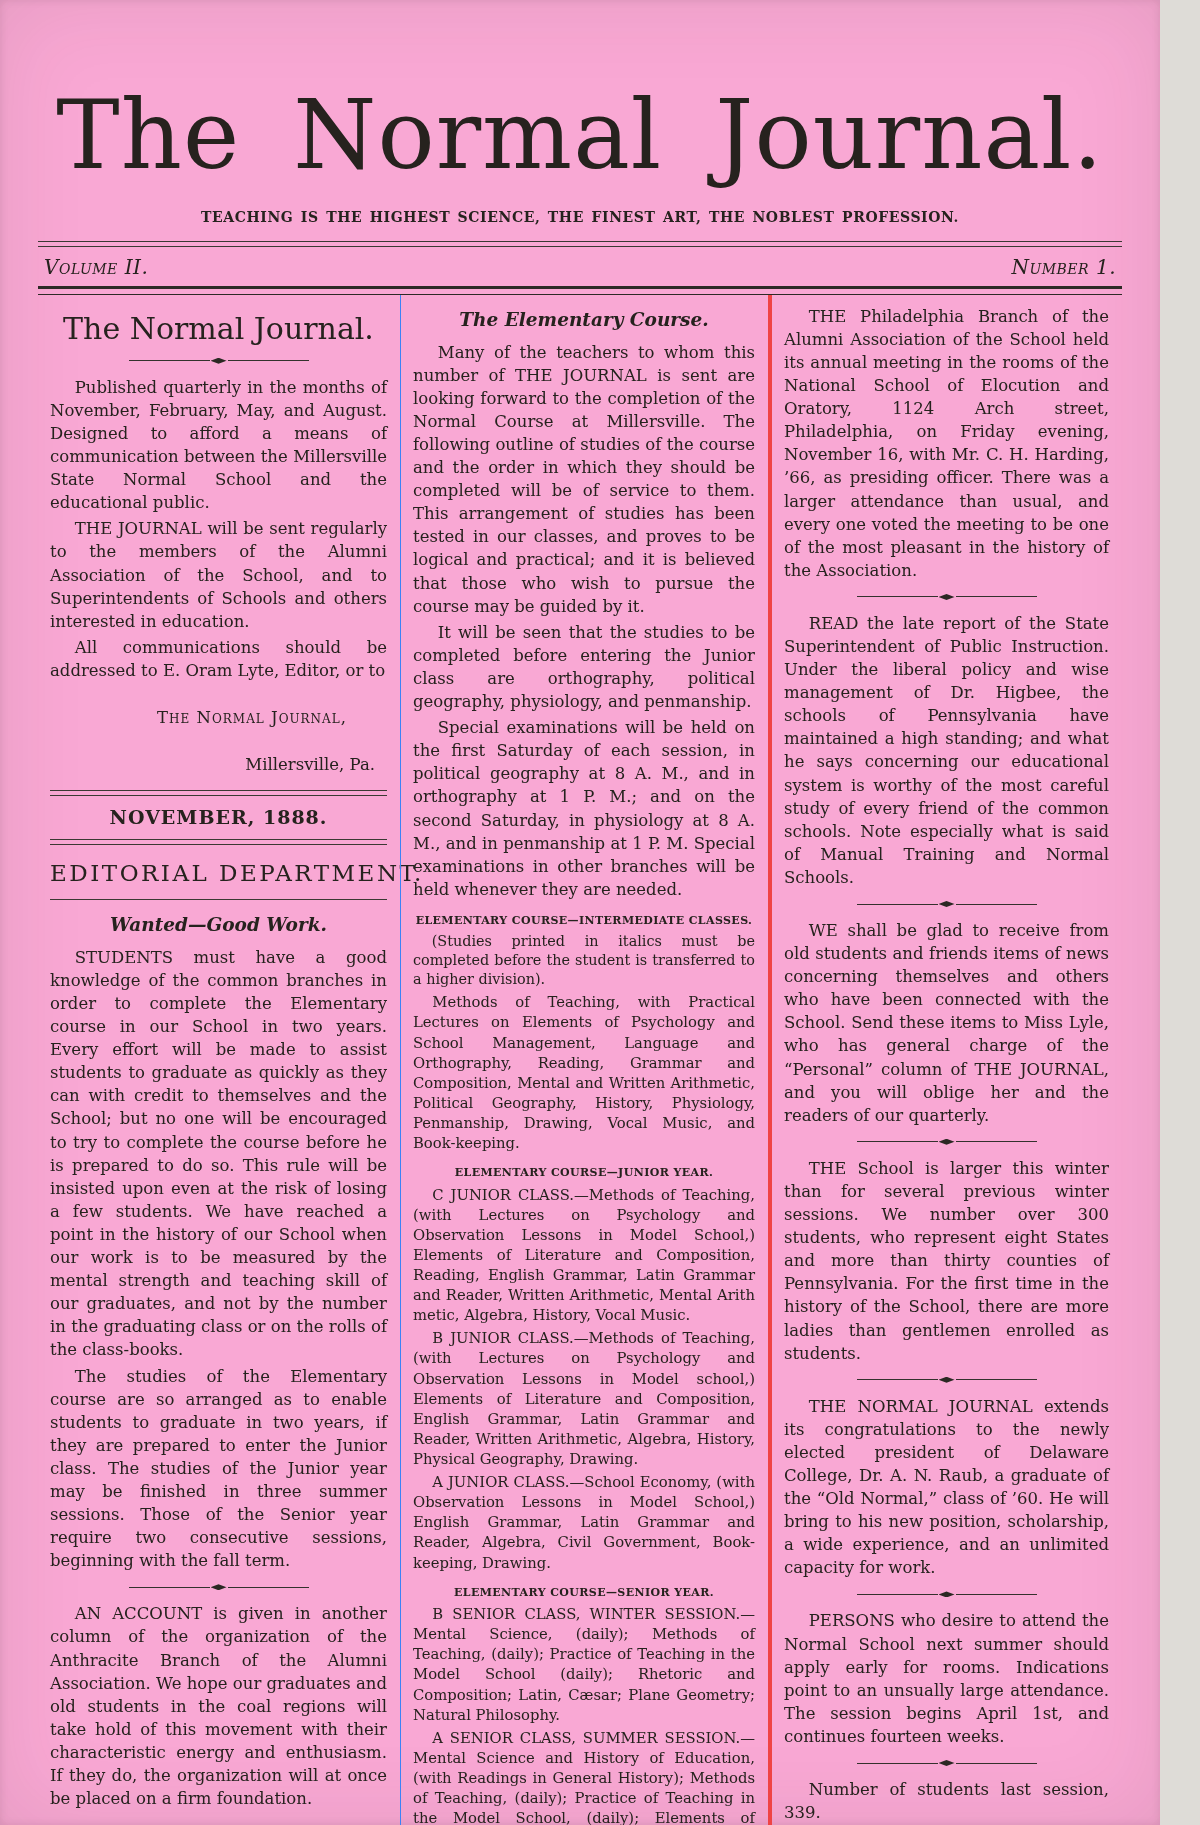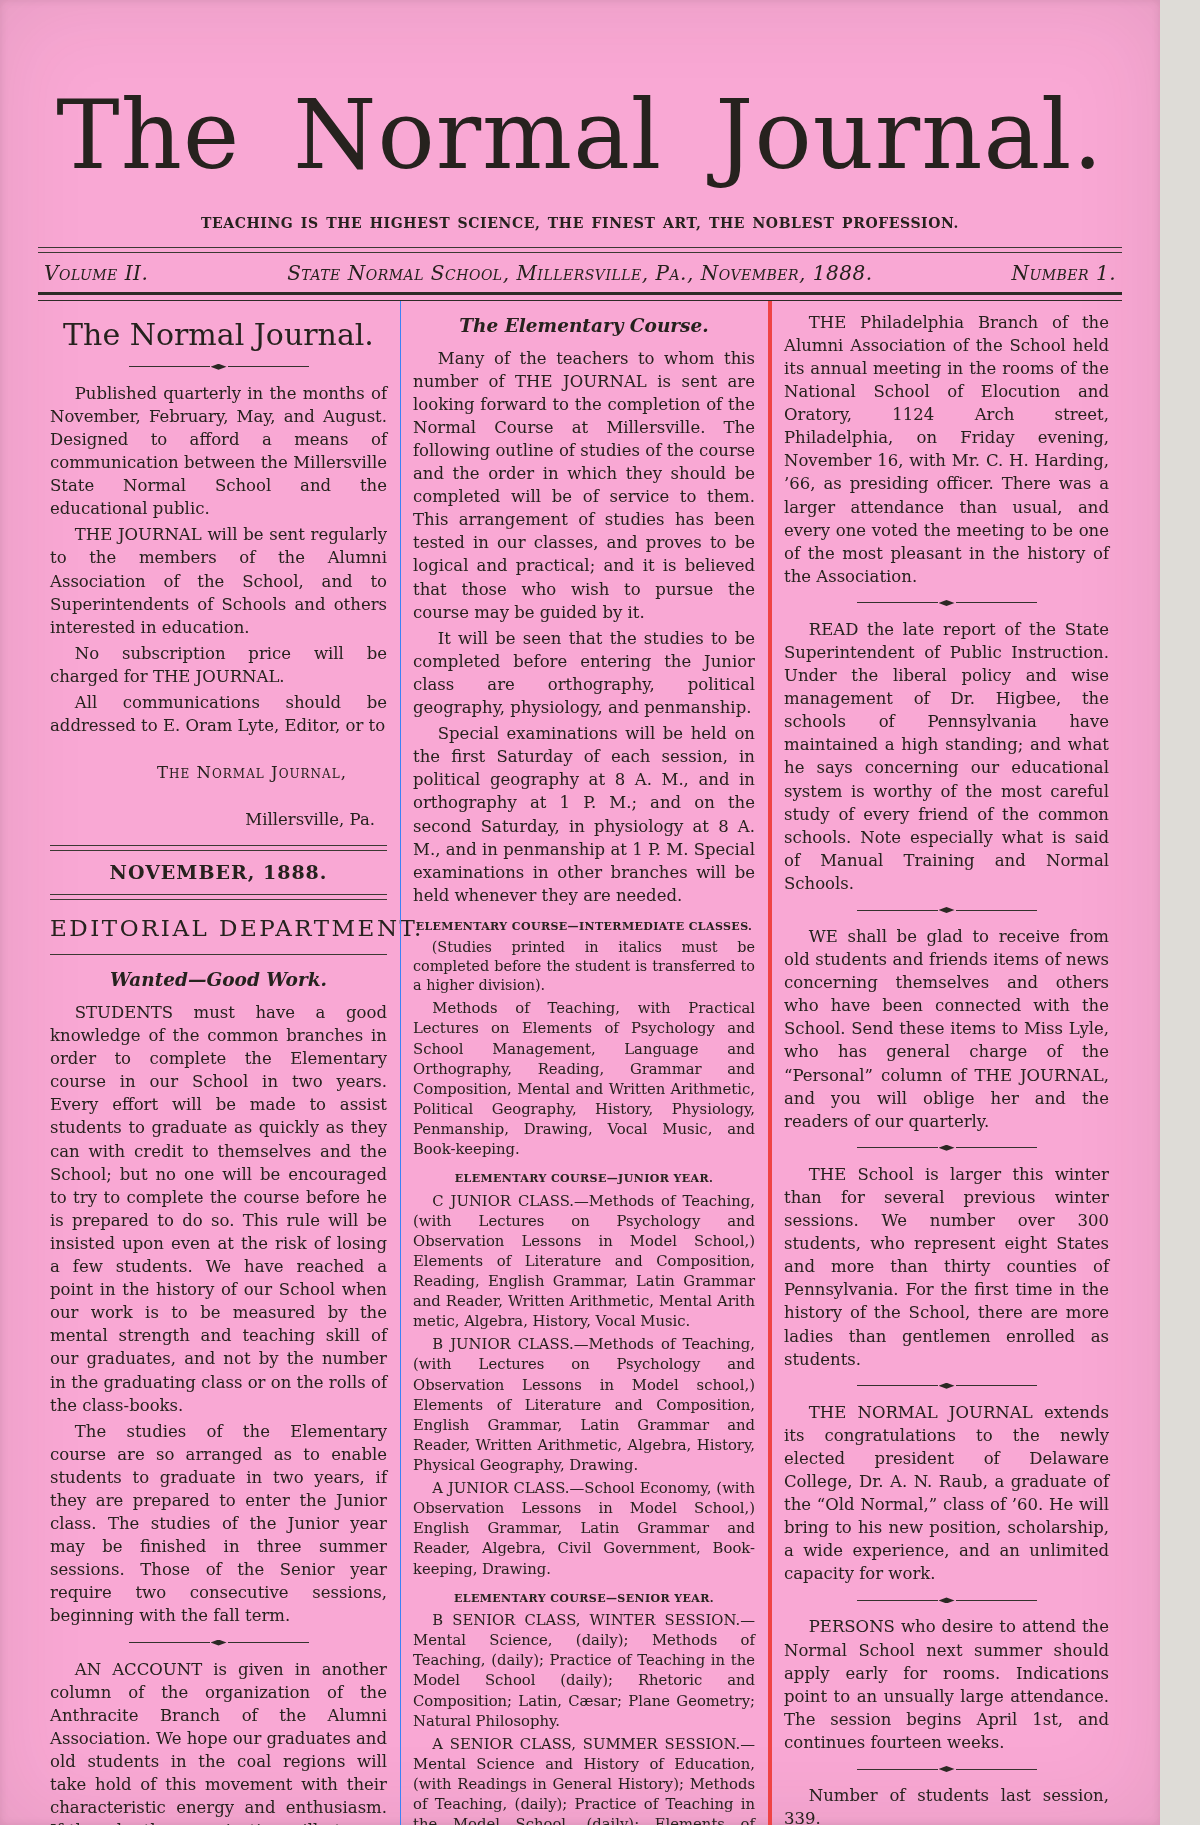--- a/index.html
+++ b/index.html
@@ -18,21 +18,21 @@
   }
   .inner { padding:0 38px; }
 
   
   .masthead { text-align:center; padding-top:86px; }
   .masthead-title {
     font-size:95px; line-height:1.05; font-weight:normal;
     letter-spacing:1px; word-spacing:22px; margin:0;
   }
   .tagline {
-    margin-top:29px; font-size:14px; font-weight:bold;
+    margin-top:23px; font-size:14px; font-weight:bold;
     letter-spacing:0.6px; word-spacing:2px;
   }
   .rule-double { height:4px; border-top:1px solid #3b3833; border-bottom:1px solid #3b3833; }
   .rule-heavy  { height:5px; border-top:3px solid #2d2a26; border-bottom:1px solid #2d2a26; }
   .rule-single { border-top:1px solid #3b3833; }
   .mast-rule-1 { margin-top:16px; }
   .volume-row {
     display:flex; justify-content:space-between; align-items:baseline;
     font-variant:small-caps; font-size:20px; letter-spacing:0.5px;
     padding:8px 6px 7px 6px;
@@ -78,36 +78,34 @@
 <div class="page">
   <div class="inner">
 
     <div class="masthead">
       <h1 class="masthead-title">The Normal Journal.</h1>
       <div class="tagline">TEACHING IS THE HIGHEST SCIENCE, THE FINEST ART, THE NOBLEST PROFESSION.</div>
     </div>
     <div class="rule-double mast-rule-1"></div>
     <div class="volume-row">
       <span>Volume II.</span>
-      <span class="center">State Normal School, Millersville, Pa., November, 1888.</span>
       <span>Number 1.</span>
     </div>
     <div class="rule-heavy"></div>
 
     <div class="columns">
 
       <div class="col col-1">
         <h2 class="col1-heading">The Normal Journal.</h2>
         <div class="divider">
             <span class="diamond"></span>
           </div>
 
         <p>Published quarterly in the months of November, February, May, and August.  Designed to afford a means of communication between the Millersville State Normal School and the educational public.</p>
         <p>THE JOURNAL will be sent regularly to the members of the Alumni Association of the School, and to Superintendents of Schools and others interested in education.</p>
-        <p>No subscription price will be charged for THE JOURNAL.</p>
         <p>All communications should be addressed to E. Oram Lyte, Editor, or to</p>
         <p class="addr-line addr-1">The Normal Journal,</p>
         <p class="addr-line addr-2">Millersville, Pa.</p>
 
         <div class="rule-double col1-rule"></div>
         <p class="date-heading">NOVEMBER, 1888.</p>
         <div class="rule-double"></div>
 
         <p class="dept-heading">EDITORIAL DEPARTMENT.</p>
         <div class="rule-single"></div>

